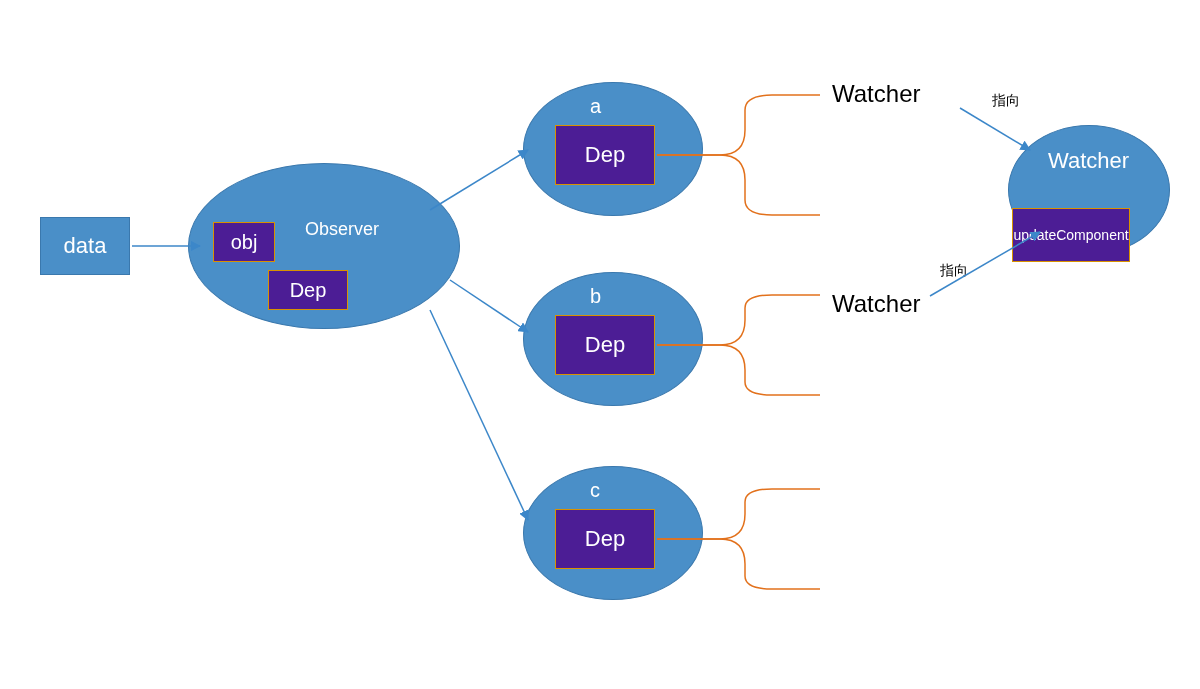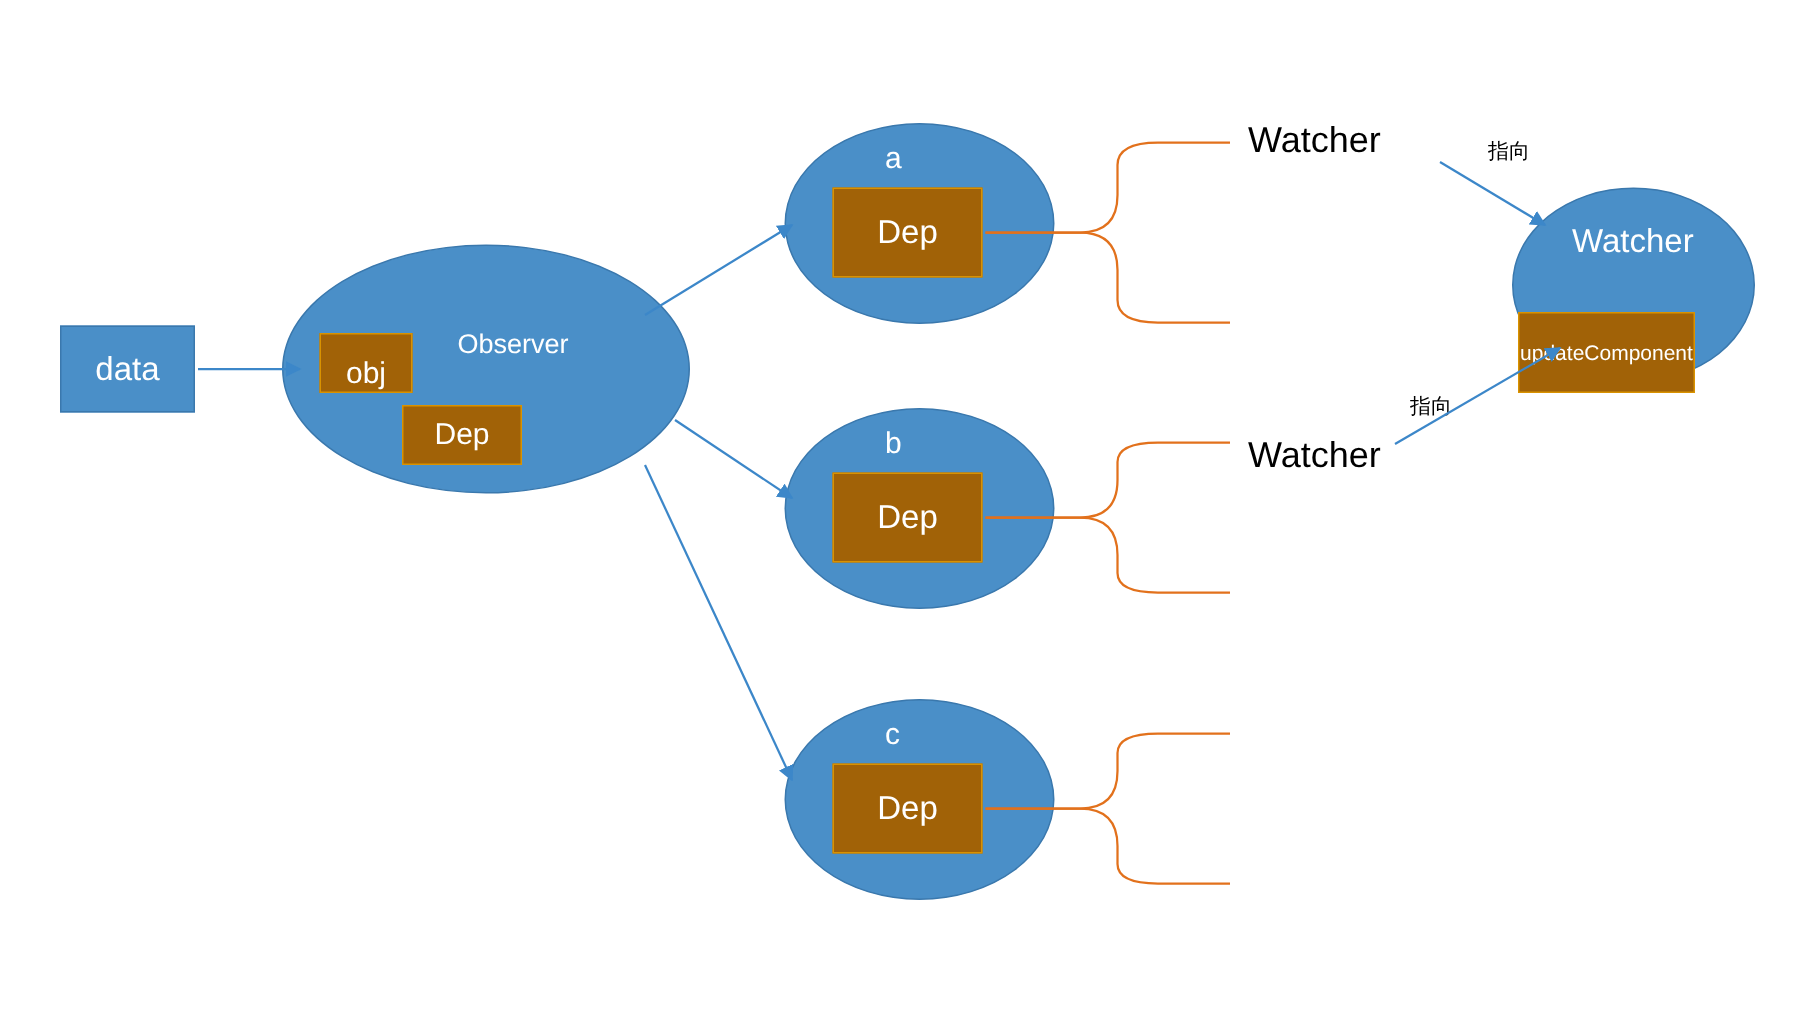--- a/index.html
+++ b/index.html
@@ -18,21 +18,21 @@
     display: flex;
     align-items: center;
     justify-content: center;
   }
   .blue-rect {
     background: #4a8fc8;
     border: 1.5px solid #3a78ad;
     color: #ffffff;
   }
   .orange-rect {
-    background: #a16207;
+    background: #4c1d95;
     border: 1.5px solid #d99200;
     color: #ffffff;
   }
   .ellipse {
     position: absolute;
     border-radius: 50%;
     background: #4a8fc8;
     border: 1.5px solid #3a78ad;
   }
   .label {
@@ -54,21 +54,21 @@
 </style>
 </head>
 <body>
 
 <div class="node-rect blue-rect" style="left:40px; top:217px; width:90px; height:58px; font-size:22px;">
   <span>data</span>
 </div>
 
 <div class="ellipse" style="left:188px; top:163px; width:270px; height:164px;"></div>
 <div class="label" style="left:305px; top:219px; font-size:18px;">Observer</div>
-<div class="node-rect orange-rect" style="left:213px; top:222px; width:62px; height:40px; font-size:20px;align-items:flex-end;">
+<div class="node-rect orange-rect" style="left:213px; top:222px; width:62px; height:40px; font-size:20px;">
   <span>obj</span>
 </div>
 <div class="node-rect orange-rect" style="left:268px; top:270px; width:80px; height:40px; font-size:20px;">
   <span>Dep</span>
 </div>
 
 <div class="ellipse" style="left:523px; top:82px; width:178px; height:132px;"></div>
 <div class="label" style="left:590px; top:95px; font-size:20px;">a</div>
 <div class="node-rect orange-rect" style="left:555px; top:125px; width:100px; height:60px; font-size:22px;">
   <span>Dep</span>

